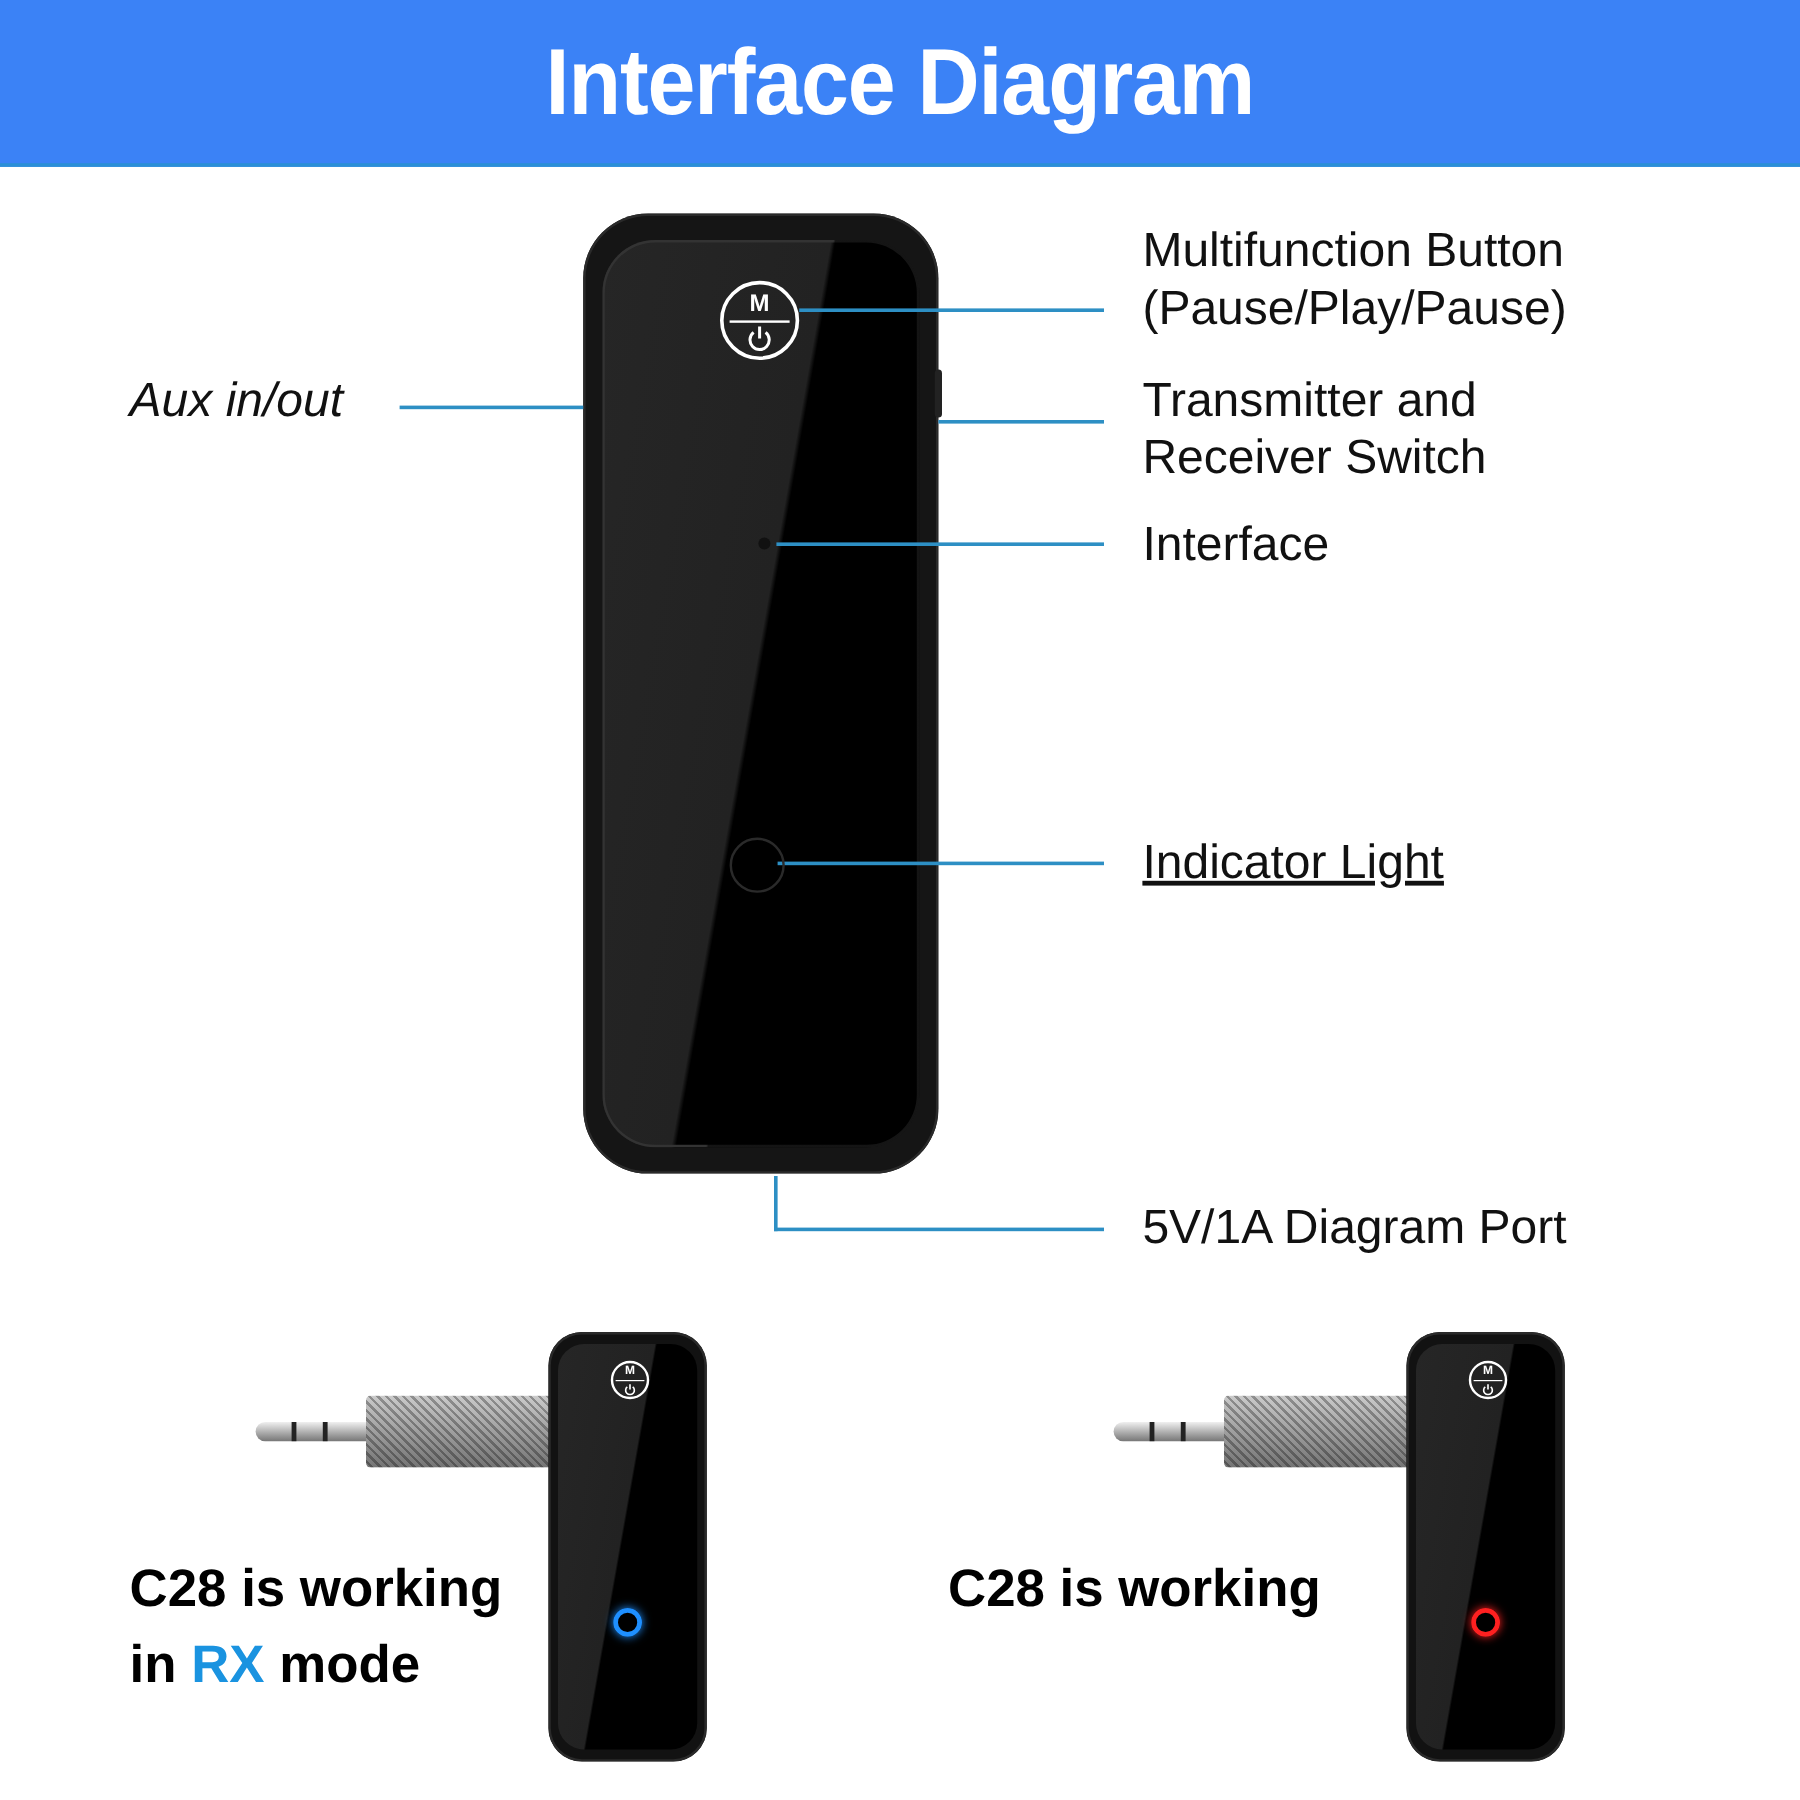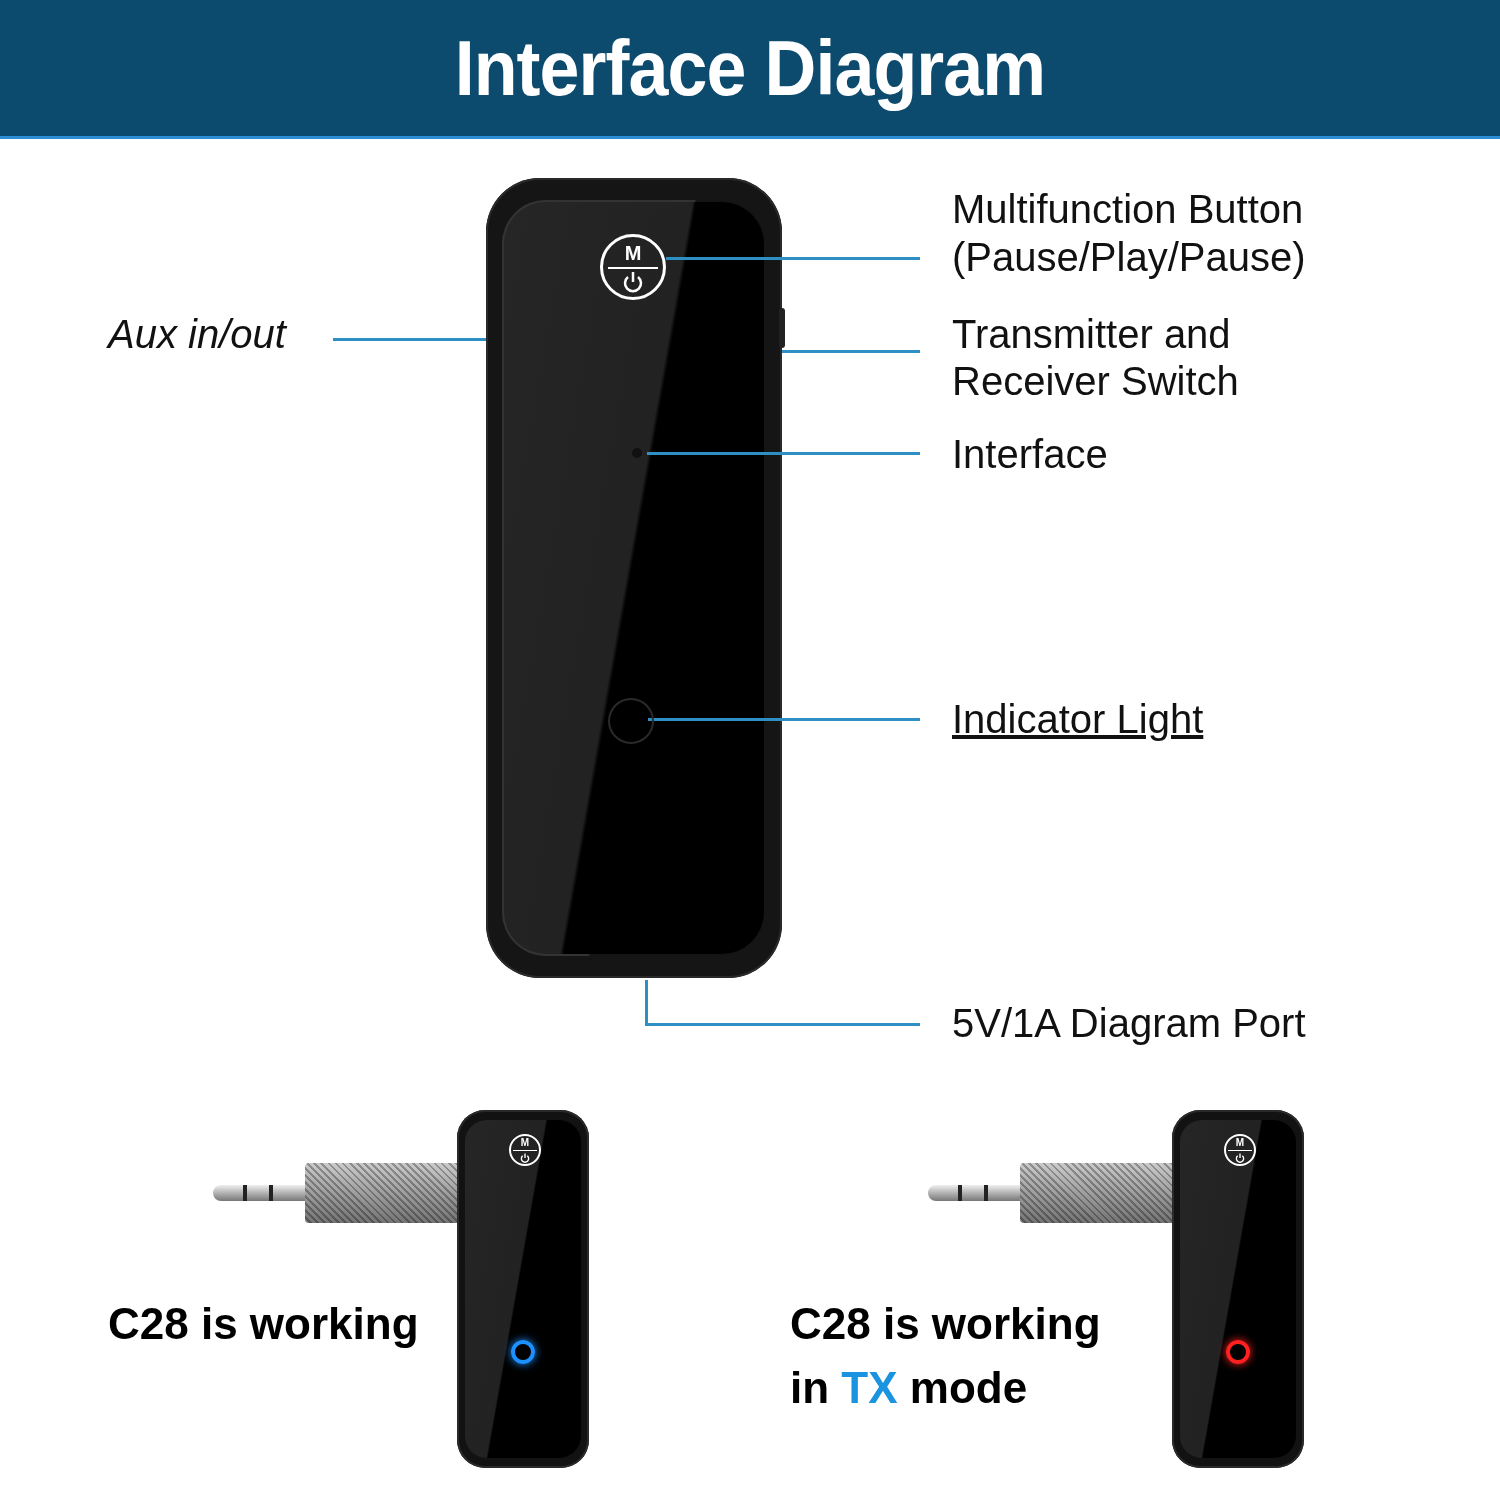--- a/index.html
+++ b/index.html
@@ -1,18 +1,18 @@
 <!DOCTYPE html>
 <html><head>
 <meta charset="utf-8">
 <style>
   html, body { margin:0; padding:0; }
   body { width:1500px; height:1500px; background:#ffffff; position:relative; overflow:hidden;
          font-family: "Liberation Sans", "DejaVu Sans", sans-serif; color:#000; }
-  .header { position:absolute; left:0; top:0; width:1500px; height:136px; background:#0c4a6e;
+  .header { position:absolute; left:0; top:0; width:1500px; height:136px; background:#3b82f6;
             border-bottom:3px solid #2b8fd6; display:flex; align-items:center; justify-content:center; }
   .header h1 { margin:0; color:#fff; font-size:78px; font-weight:bold; letter-spacing:-1px; transform:scaleX(0.92); }
 
   .label { position:absolute; font-size:40px; line-height:48px; color:#111; transform-origin:left top; }
   .leader { position:absolute; background:#2d8fc4; height:3px; }
   .vleader { position:absolute; background:#2d8fc4; width:3px; }
 
   
   .device { position:absolute; left:486px; top:178px; width:296px; height:800px; border-radius:54px;
             background:#151515; box-shadow: inset 0 0 0 2px #2a2a2a; }
@@ -96,20 +96,21 @@
     <span class="bar" style="height:1px;"></span>
     <svg width="10" height="10" viewBox="0 0 22 22">
       <path d="M6 6 A8 8 0 1 0 16 6" fill="none" stroke="#fff" stroke-width="3"></path>
       <line x1="11" y1="1" x2="11" y2="11" stroke="#fff" stroke-width="3"></line>
     </svg>
   </div>
   <div class="led" style="left:54px; top:230px; width:24px; height:24px; border:4px solid #1e8fff; box-shadow:0 0 8px #1e8fff;"></div>
 </div>
 <div class="mode" style="left:108px; top:1292px;">
   <div>C28 is working</div>
+  <div><span>in </span><span class="hl">RX</span><span> mode</span></div>
 </div>
 
 <div class="plug" style="left:928px; top:1163px; width:248px;">
   <div class="pin" style="width:100px;"></div>
   <div class="ring" style="left:30px;"></div>
   <div class="ring" style="left:56px;"></div>
   <div class="barrel" style="width:156px;"></div>
 </div>
 <div class="sdev" style="left:1172px; top:1110px;">
   <div class="glass"></div>
@@ -118,14 +119,13 @@
     <span class="bar" style="height:1px;"></span>
     <svg width="10" height="10" viewBox="0 0 22 22">
       <path d="M6 6 A8 8 0 1 0 16 6" fill="none" stroke="#fff" stroke-width="3"></path>
       <line x1="11" y1="1" x2="11" y2="11" stroke="#fff" stroke-width="3"></line>
     </svg>
   </div>
   <div class="led" style="left:54px; top:230px; width:24px; height:24px; border:4px solid #ff2020; box-shadow:0 0 8px #ff2020;"></div>
 </div>
 <div class="mode" style="left:790px; top:1292px;">
   <div>C28 is working</div>
-  <div><span>in </span><span class="hl">TX</span><span> mode</span></div>
 </div>
 
 </body></html>

